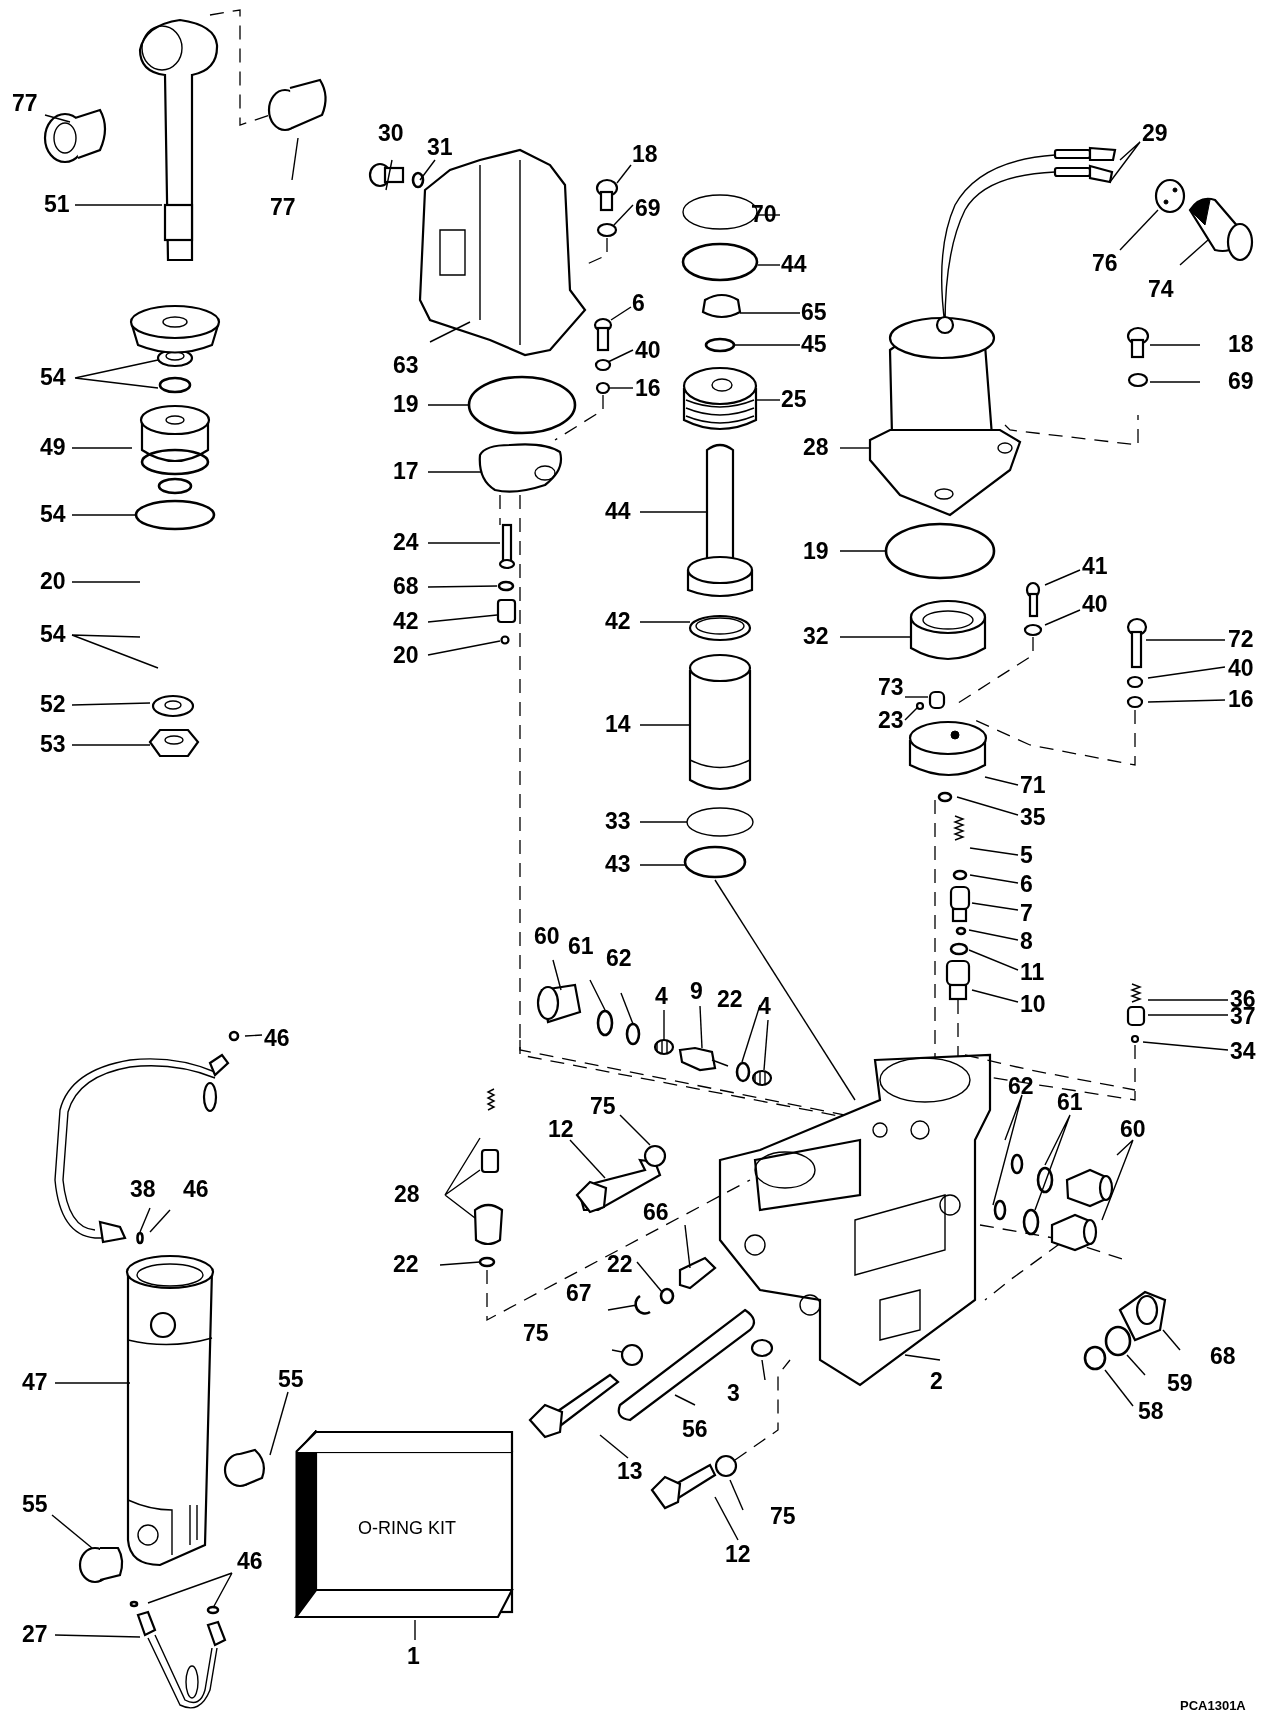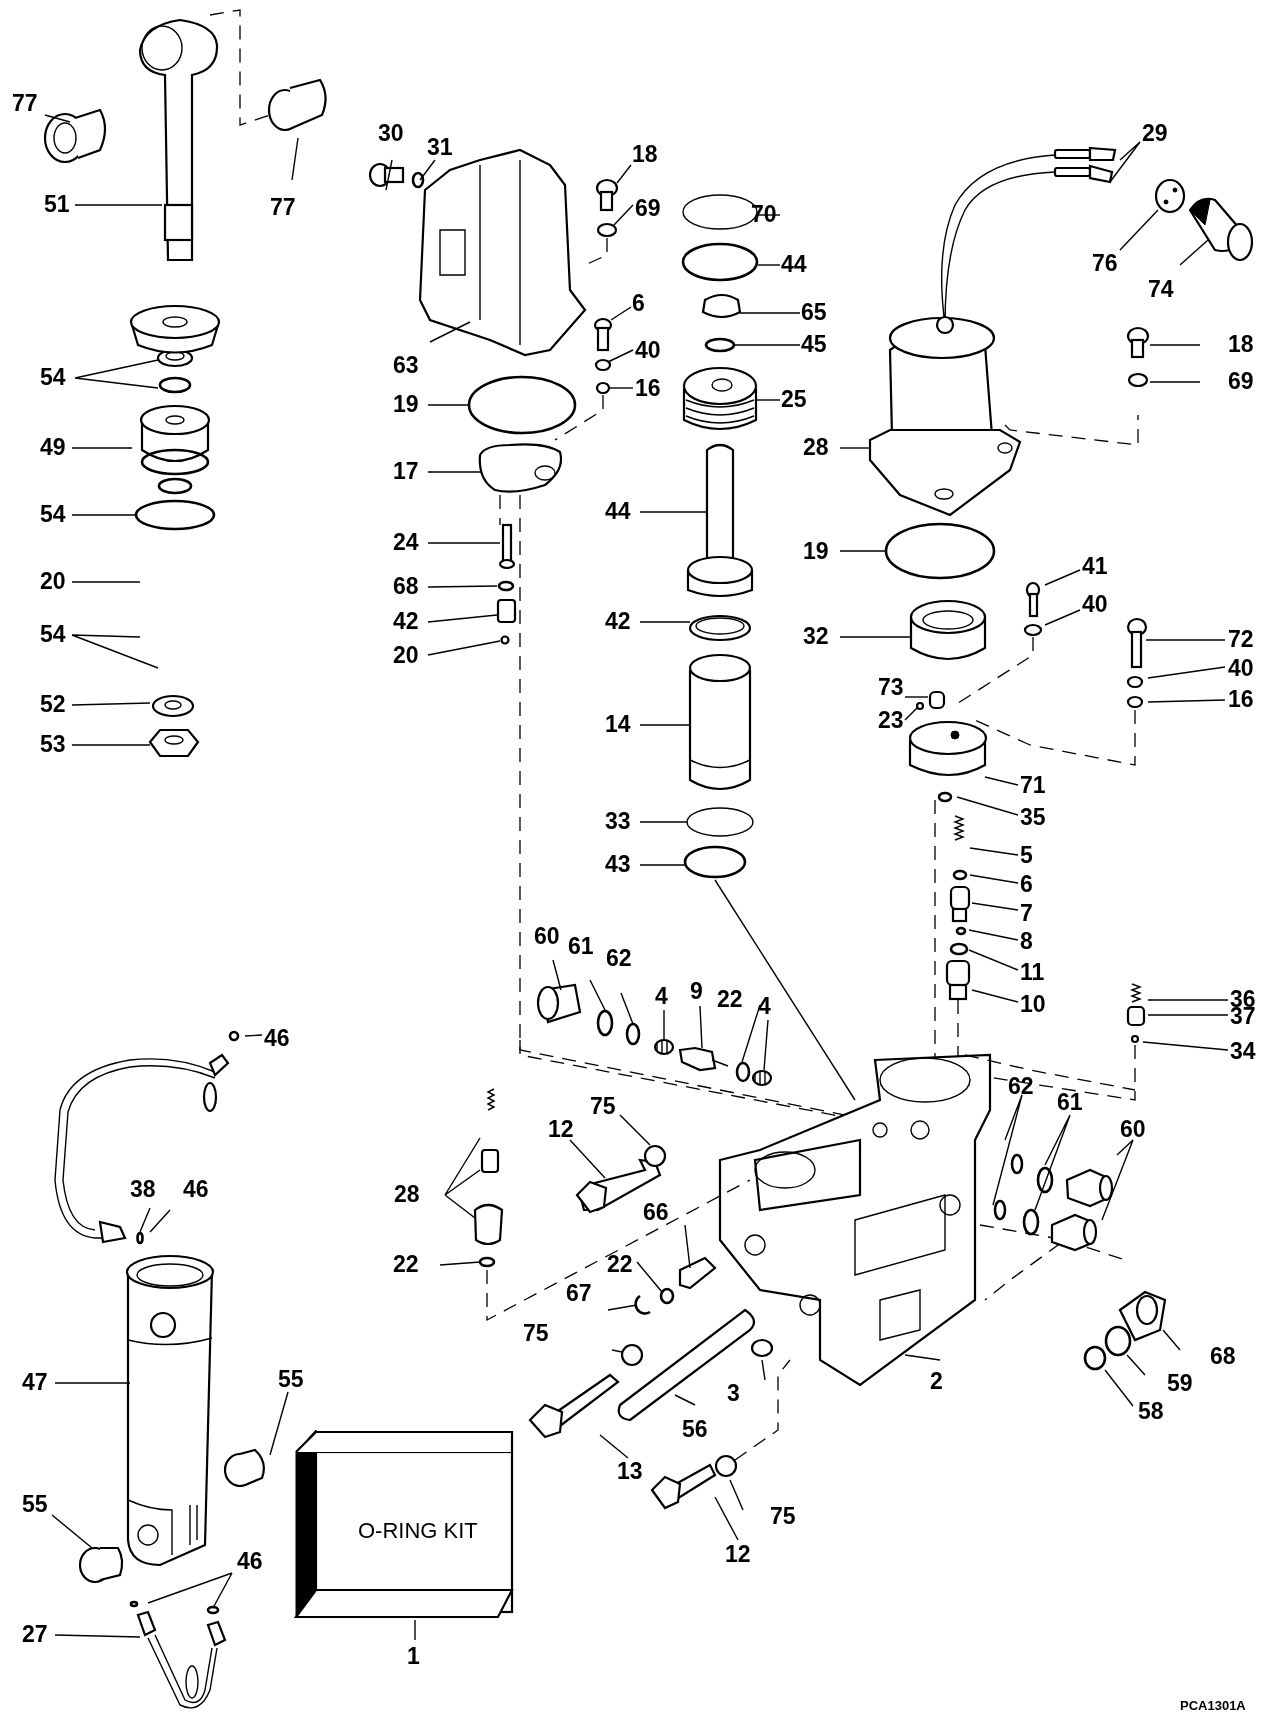--- a/index.html
+++ b/index.html
@@ -1,19 +1,19 @@
 <!DOCTYPE html>
 <html><head>
 <meta charset="utf-8">
 <style>
   html,body{margin:0;padding:0;background:#ffffff;}
   body{width:1280px;height:1725px;position:relative;overflow:hidden;font-family:"Liberation Sans",sans-serif;}
   #diagram{position:absolute;left:0;top:0;width:1280px;height:1725px;}
   .lbl{position:absolute;font-family:"Liberation Sans",sans-serif;font-weight:bold;font-size:23px;color:#000;line-height:1;white-space:nowrap;}
-  .kit-text{position:absolute;font-family:"Liberation Sans",sans-serif;font-size:22px;color:#000;text-align:right;}
+  .kit-text{position:absolute;font-family:"Liberation Sans",sans-serif;font-size:18px;color:#000;text-align:right;}
   .ref{position:absolute;font-family:"Liberation Sans",sans-serif;font-weight:bold;font-size:13px;color:#000;}
   svg .p{fill:#fff;stroke:#000;stroke-width:2.2;}
   svg .t{fill:none;stroke:#000;stroke-width:1.4;}
   svg .o{fill:none;stroke:#000;stroke-width:2.6;}
   svg .d{fill:none;stroke:#000;stroke-width:1.3;stroke-dasharray:14 9;}
   svg .l{fill:none;stroke:#000;stroke-width:1.4;}
   svg .blk{fill:#000;stroke:#000;}
 </style>
 </head>
 <body>

